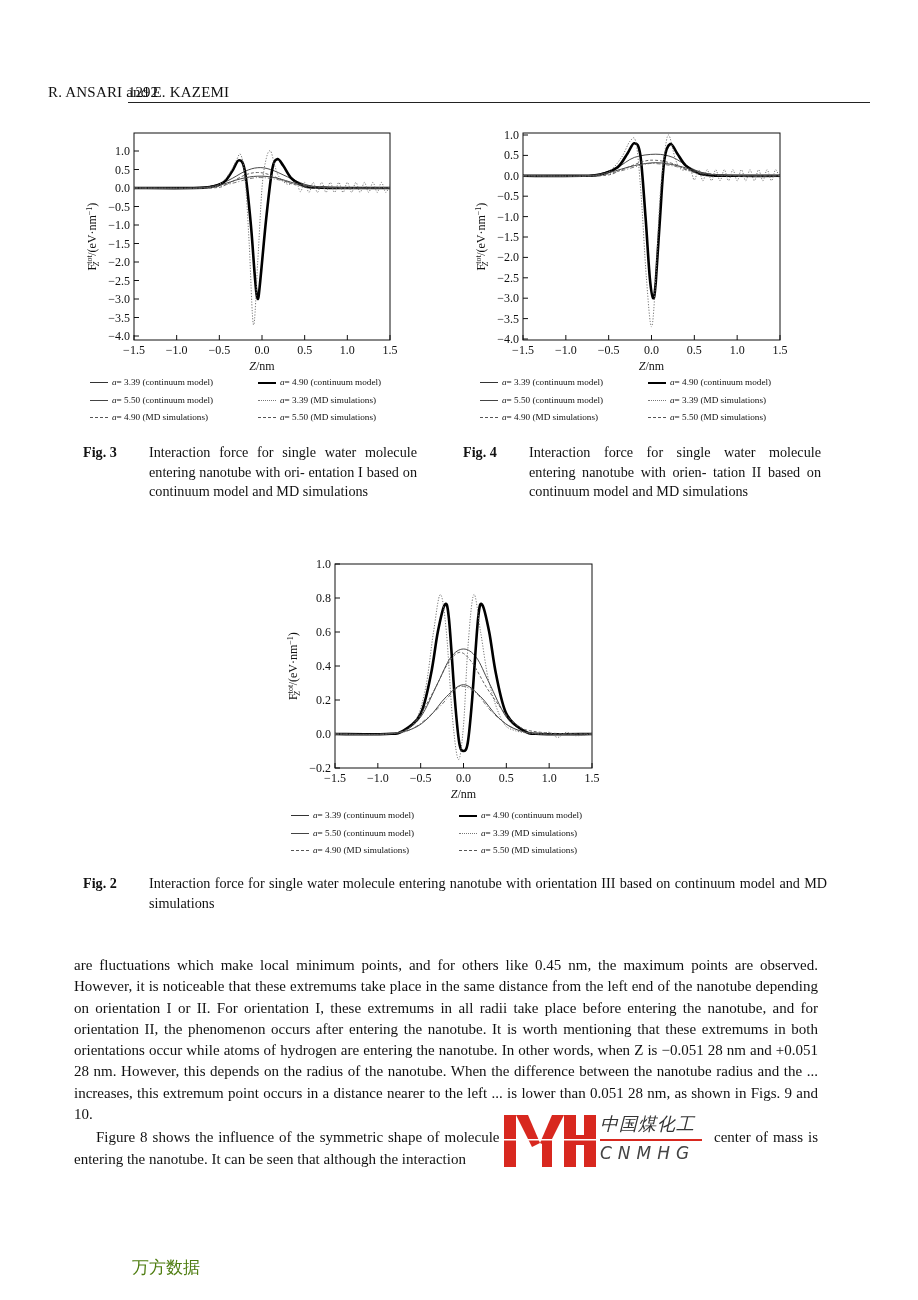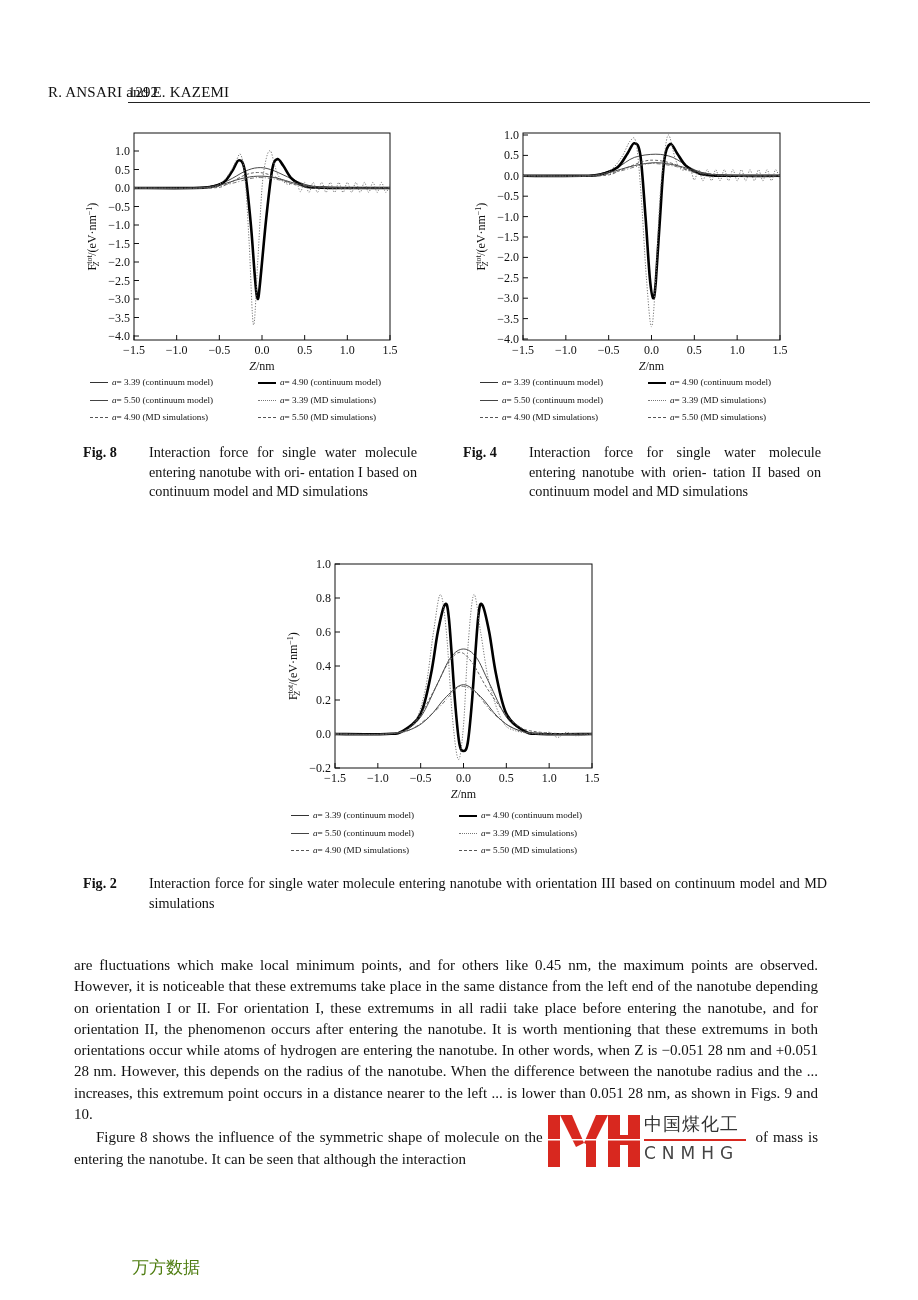--- a/index.html
+++ b/index.html
@@ -20,21 +20,21 @@
   .caption .txt { position:absolute; text-align:justify; }
   #fig3-caption { left:83px; top:443px; width:340px; height:80px; }
   #fig3-caption .txt { left:66px; width:268px; }
   #fig4-caption { left:463px; top:443px; width:365px; height:80px; }
   #fig4-caption .txt { left:66px; width:292px; }
   #fig5-caption { left:83px; top:874px; width:745px; height:45px; }
   #fig5-caption .txt { left:66px; width:678px; }
   .body-text { position:absolute; left:74px; width:744px; font-size:15px; line-height:21.3px; text-align:justify; }
   .body-text p { margin:0; }
   .body-text p.indent { text-indent:22px; }
-  #watermark { position:absolute; left:546px; top:1113px; width:210px; height:56px; background:#fff; }
+  #watermark { position:absolute; left:502px; top:1113px; width:210px; height:56px; background:#fff;font-style:italic; }
   #wm-logo { position:absolute; left:0; top:0; }
   #wm-cn { position:absolute; left:98px; top:-1px; font-family:"DejaVu Sans",sans-serif; font-size:18px; color:#333; letter-spacing:1px; }
   #wm-rule { position:absolute; left:98px; top:26px; width:102px; height:2px; background:#d8281f; }
   #wm-en { position:absolute; left:98px; top:30px; font-family:"DejaVu Sans",sans-serif; font-size:17px; color:#444; letter-spacing:6px; }
   #footer-cn { left:84px; top:1256px; font-family:"DejaVu Sans",sans-serif; font-size:17px; color:#4d7c0f; }
 </style>
 </head>
 <body>
 
 <div class="abs" id="page-num">1292</div>
@@ -125,21 +125,21 @@
         <span> = 4.90 (MD simulations)</span>
       </span>
       <span class="cell" style="width: auto;">
         <span class="swatch" style="border-top: 1px dashed rgb(85, 85, 85);"></span>
         <span class="it">a</span>
         <span> = 5.50 (MD simulations)</span>
       </span>
     </div>
   </div>
 <div class="caption" id="fig3-caption">
-  <span class="lab">Fig. 8</span>
+  <span class="lab">Fig. 3</span>
   <div class="txt">Interaction force for single water molecule entering nanotube with ori- entation I based on continuum model and MD simulations</div>
 </div>
 
 <svg class="chart" id="fig4-svg" style="left:0;top:0;" width="918" height="1300">
     <rect x="523" y="133" width="257" height="207" fill="none" stroke="#111" stroke-width="1"></rect>
     <line x1="523" y1="340" x2="523" y2="335" stroke="#111" stroke-width="1"></line>
     <text x="523" y="354" font-size="12" text-anchor="middle">−1.5</text>
     <line x1="565.8333333333334" y1="340" x2="565.8333333333334" y2="335" stroke="#111" stroke-width="1"></line>
     <text x="565.8333333333334" y="354" font-size="12" text-anchor="middle">−1.0</text>
     <line x1="608.6666666666666" y1="340" x2="608.6666666666666" y2="335" stroke="#111" stroke-width="1"></line>

